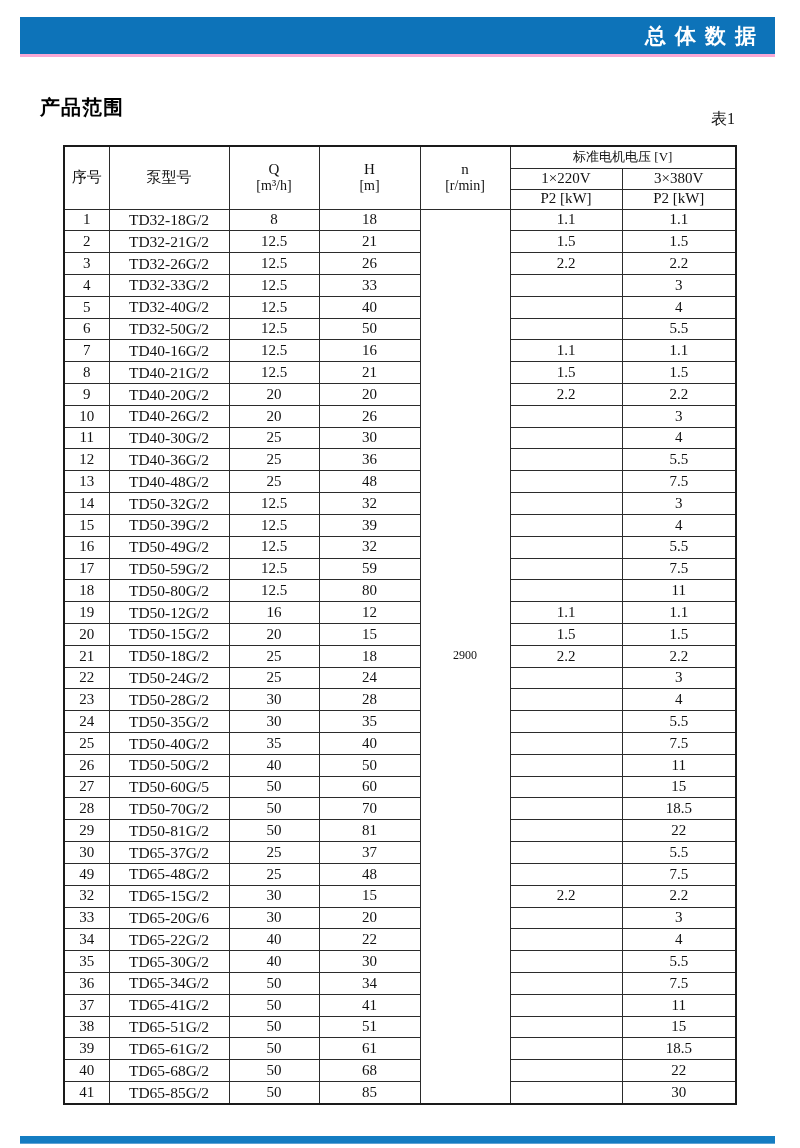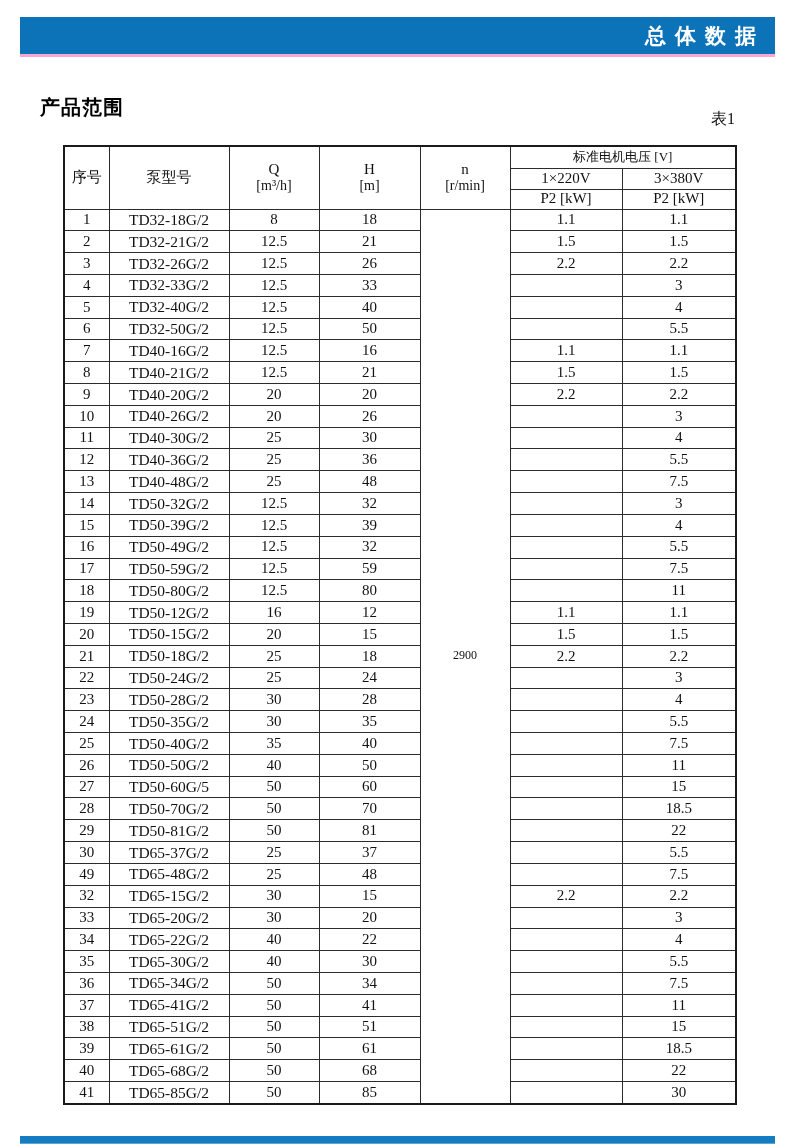--- a/index.html
+++ b/index.html
@@ -357,21 +357,21 @@
         <tr>
           <td class="cell-no">32</td>
           <td class="cell-model">TD65-15G/2</td>
           <td class="cell-q">30</td>
           <td class="cell-h">15</td>
           <td class="cell-p2-220">2.2</td>
           <td class="cell-p2-380">2.2</td>
         </tr>
         <tr>
           <td class="cell-no">33</td>
-          <td class="cell-model">TD65-20G/2</td>
+          <td class="cell-model">TD65-20G/6</td>
           <td class="cell-q">30</td>
           <td class="cell-h">20</td>
           <td class="cell-p2-220"></td>
           <td class="cell-p2-380">3</td>
         </tr>
         <tr>
           <td class="cell-no">34</td>
           <td class="cell-model">TD65-22G/2</td>
           <td class="cell-q">40</td>
           <td class="cell-h">22</td>

